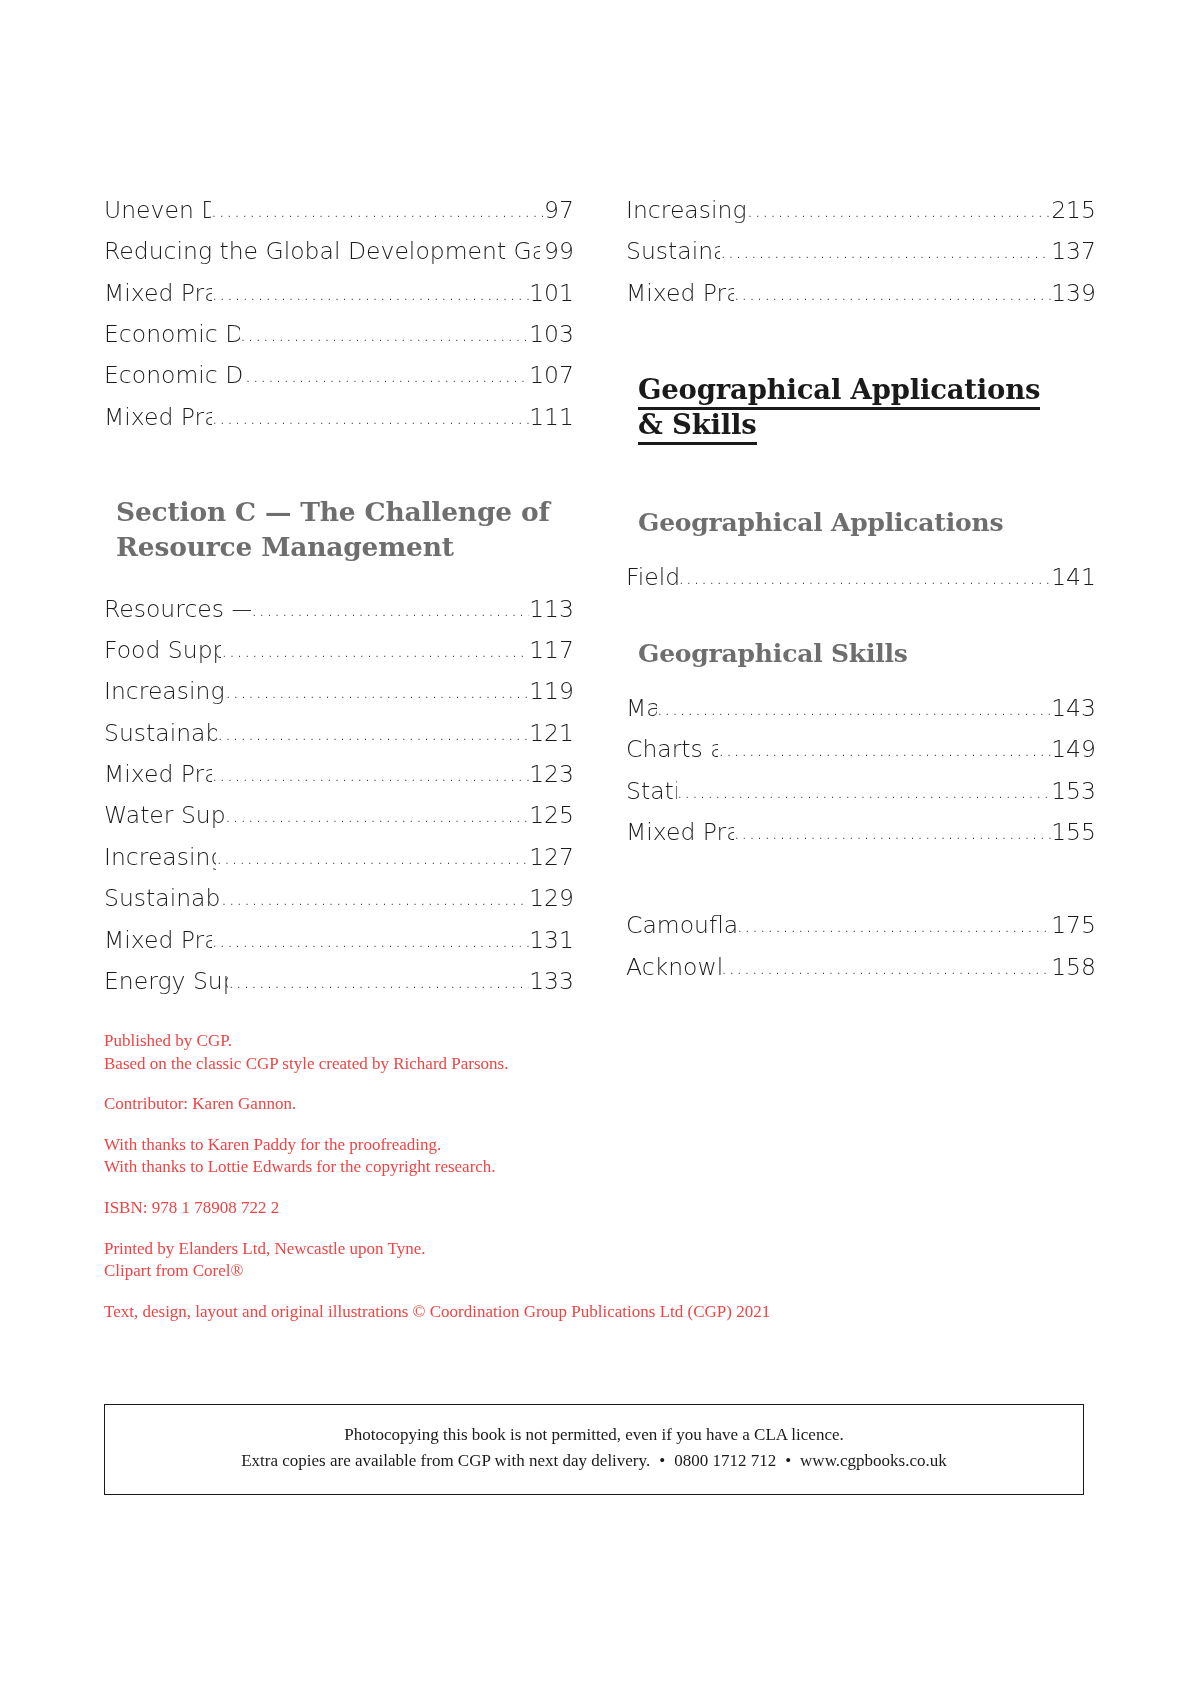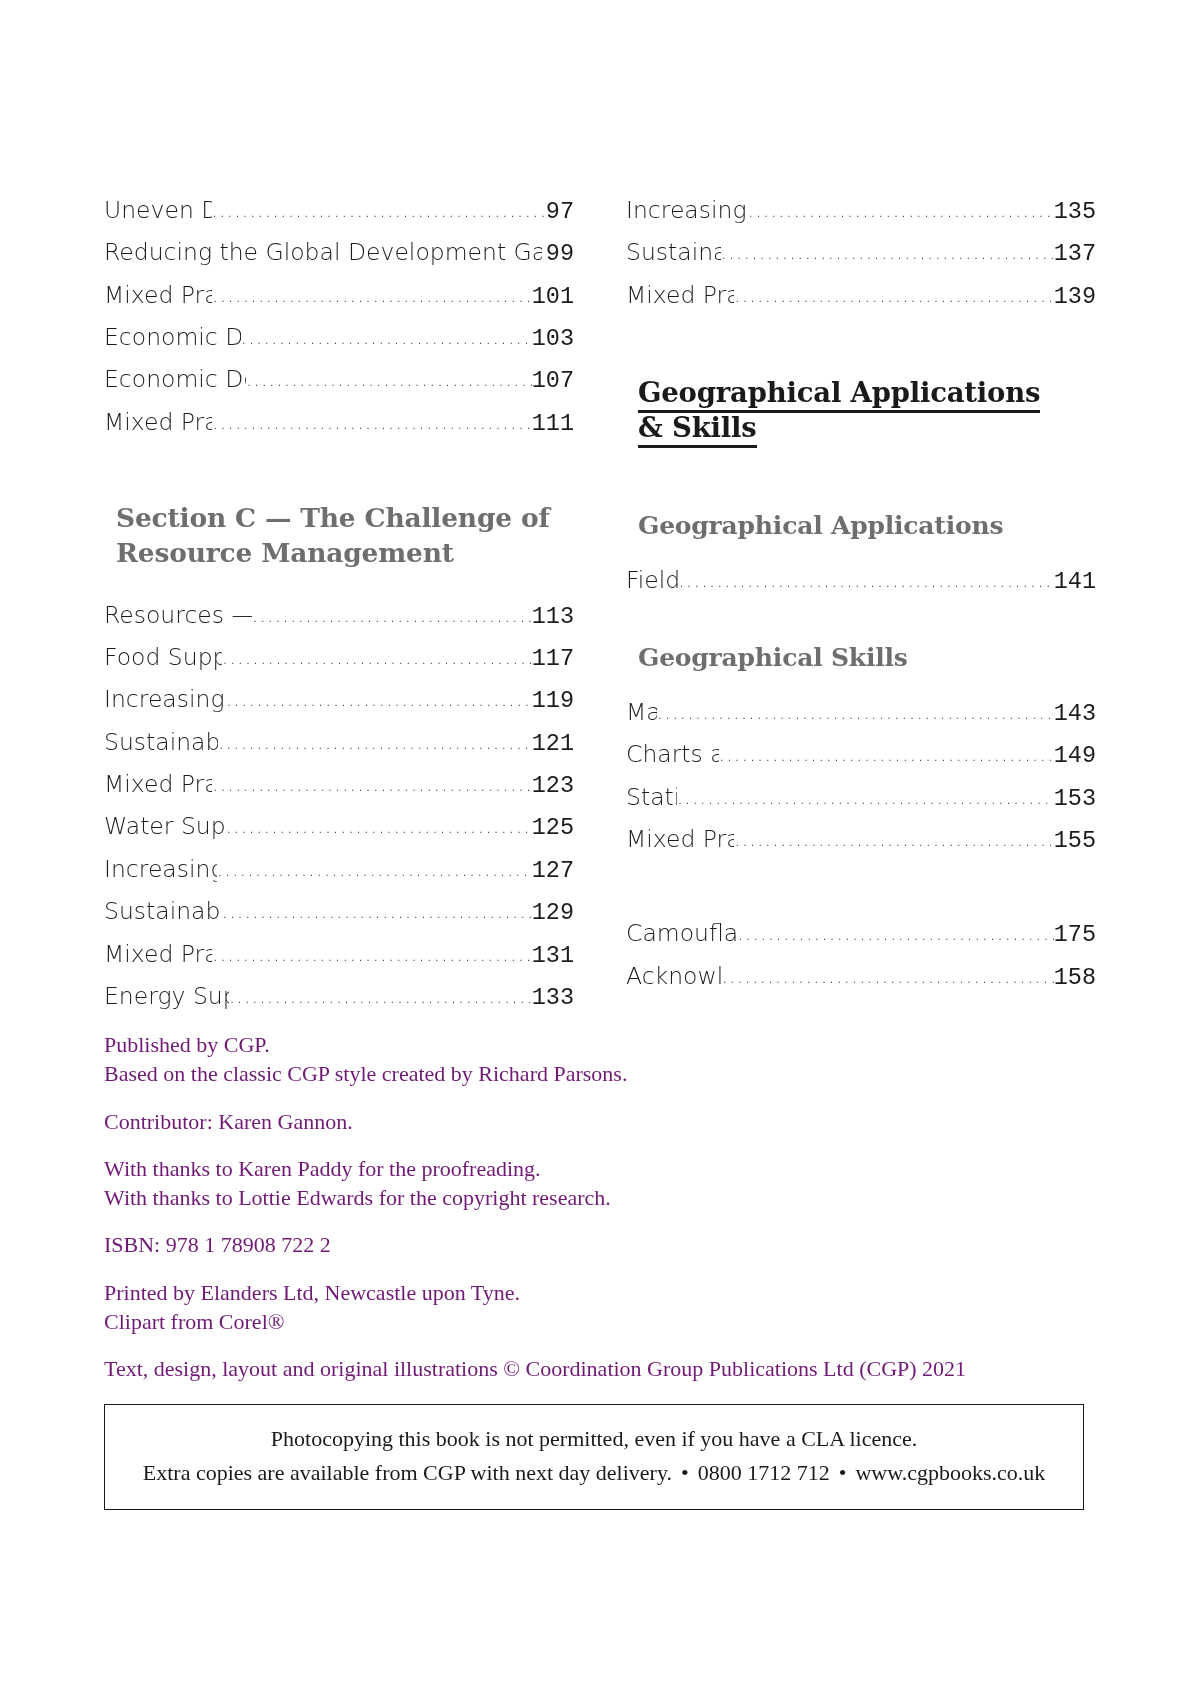--- a/index.html
+++ b/index.html
@@ -88,51 +88,50 @@
     position: relative;
     top: -1px;
   }
   .toc-dots::after {
     content: "........................................................................................................";
   }
   .toc-page {
     flex: 0 0 auto;
     padding-left: 0px;
     text-align: right;
-    font-family: Liberation Mono, monospace;
   }
   .toc-row.nodots .toc-title { flex: 1 1 auto; }
   .toc-row.nodots .toc-page { padding-left: 4px; }
 
   
   .colophon {
     position: absolute;
     left: 104px;
     top: 1030px;
     width: 1000px;
     font-family: "Liberation Serif", "DejaVu Serif", serif;
-    font-size: 22px;
+    font-size: 17px;
     line-height: 1.33;
-    color: #701a75;
+    color: #ef4444;
   }
   .colophon p { margin: 0; }
   .colophon .blk { margin-bottom: 18px; }
   .colophon .blk:last-child { margin-bottom: 16px; }
 
   
   .notice {
     position: absolute;
     left: 104px;
     top: 1404px;
     width: 954px;
     border: 1.6px solid #1a1a1a;
     padding: 17px 12px 19px 12px;
     text-align: center;
     font-family: "Liberation Serif", "DejaVu Serif", serif;
-    font-size: 22px;
+    font-size: 17px;
     line-height: 1.55;
     color: #1a1a1a;
   }
   .notice p { margin: 0; }
   .notice .sep { display: inline-block; padding: 0 9px; }
 </style>
 </head>
 <body>
 
 <div class="page">
@@ -219,21 +218,21 @@
         <div class="toc-row">
           <span class="toc-title">Energy Supply and Demand</span>
           <span class="toc-dots"></span>
           <span class="toc-page">133</span>
         </div>
       </div>
     <div class="toc-col" id="toc-right">
         <div class="toc-row">
           <span class="toc-title">Increasing Energy Supplies</span>
           <span class="toc-dots"></span>
-          <span class="toc-page">135</span>
+          <span class="toc-page">215</span>
         </div>
         <div class="toc-row">
           <span class="toc-title">Sustainable Energy</span>
           <span class="toc-dots"></span>
           <span class="toc-page">137</span>
         </div>
         <div class="toc-row">
           <span class="toc-title">Mixed Practice Quizzes</span>
           <span class="toc-dots"></span>
           <span class="toc-page">139</span>

